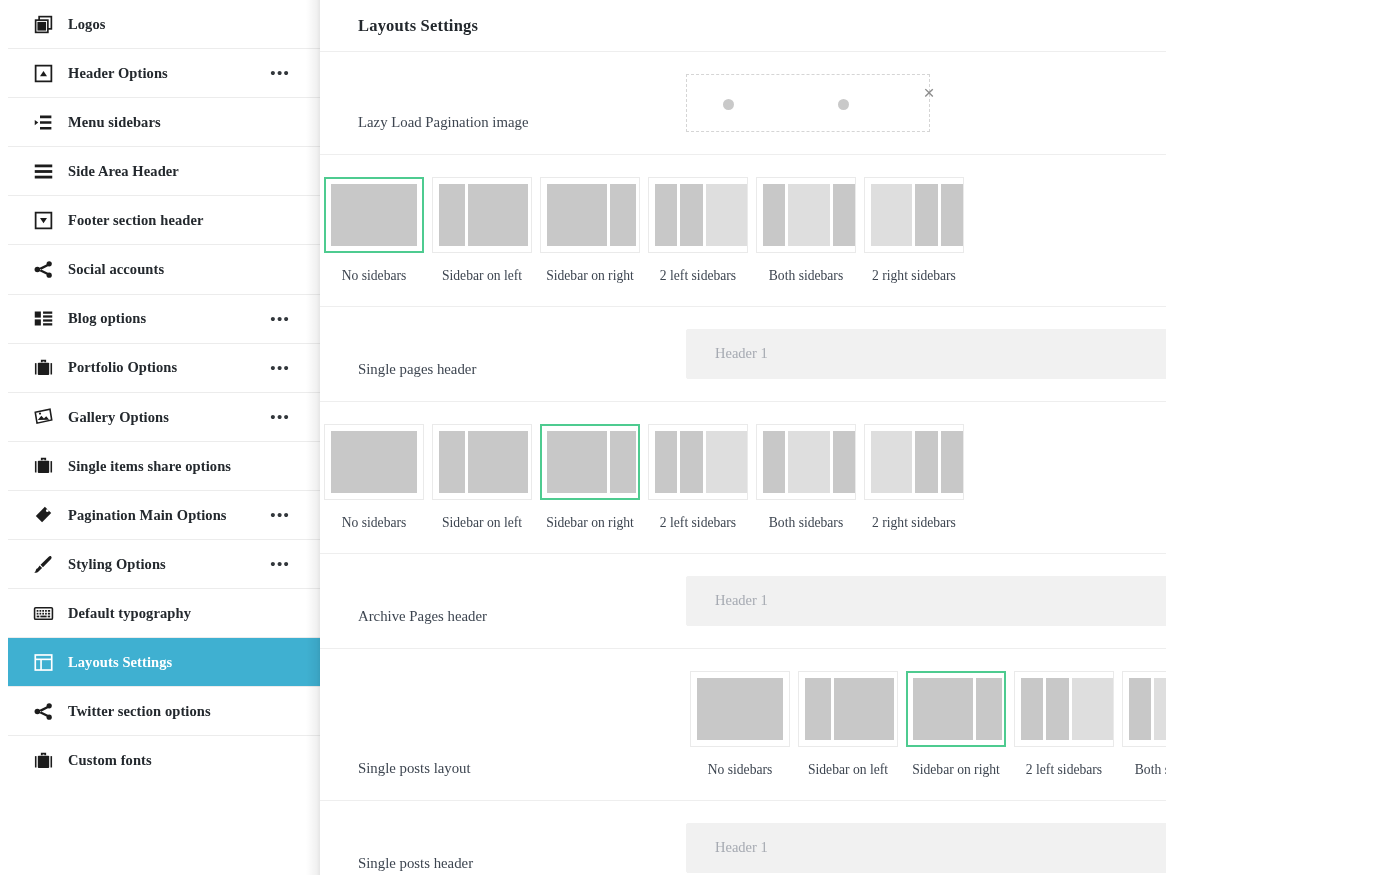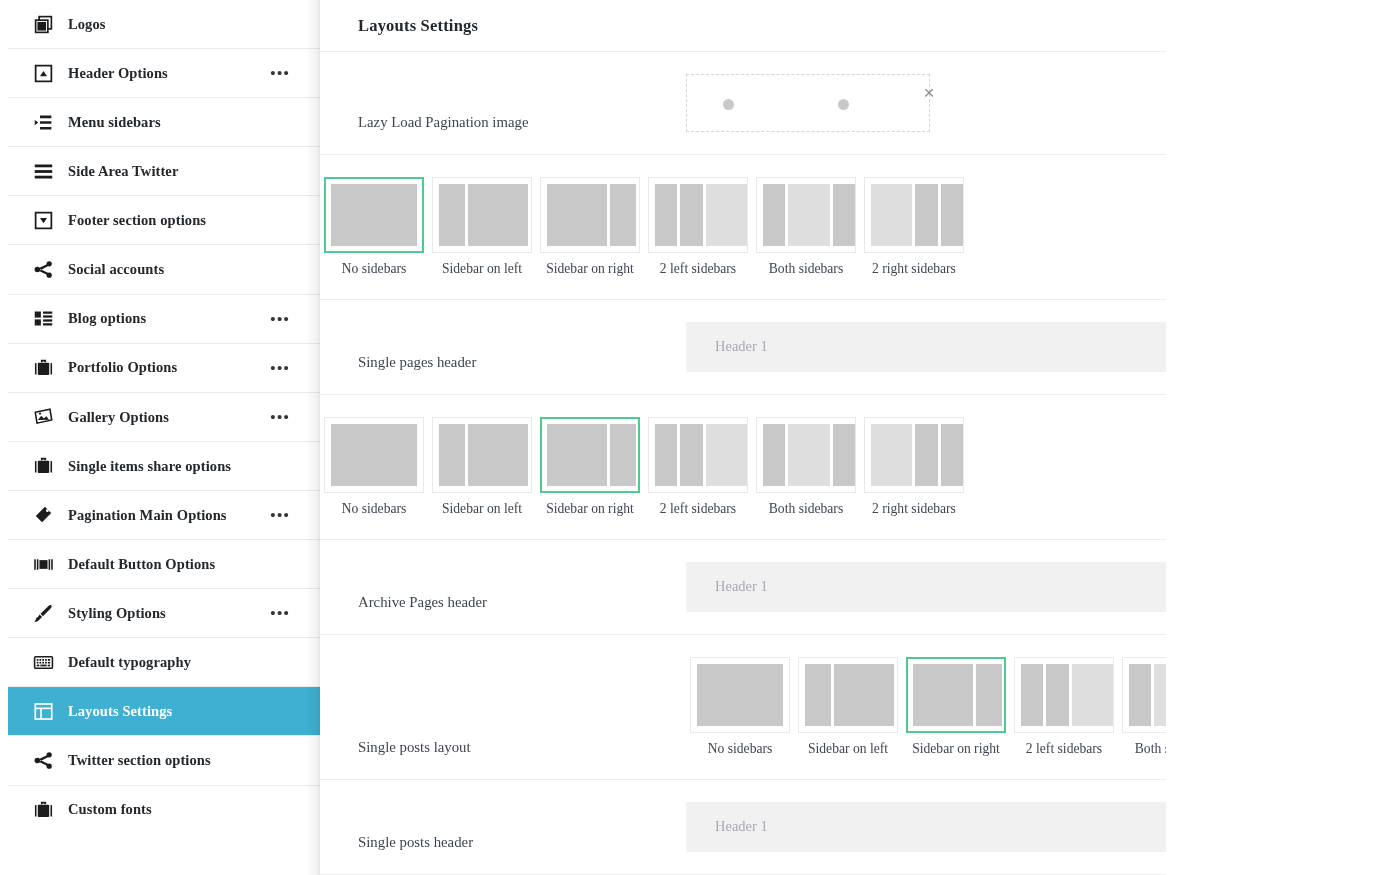--- a/index.html
+++ b/index.html
@@ -203,21 +203,21 @@
   }
   .layout-opt.selected .layout-thumb {
     border: 2px solid #4ecb90;
     padding: 5px;
   }
   .layout-thumb .blk { height: 100%; }
   .blk.dark  { background: #c8c8c8; }
   .blk.light { background: #dedede; }
 
   .layout-cap {
-    margin-top: 9px;
+    margin-top: 16px;
     font-size: 13.6px;
     color: #3d4550;
     text-align: center;
     white-space: nowrap;
     line-height: 1.1;
   }
 </style>
 </head>
 <body>
 
@@ -255,30 +255,30 @@
           <span class="lbl">Menu sidebars</span>
         </div>
         <div class="side-item">
           <span class="ico">
             <svg width="21" height="21" viewBox="0 0 24 24" fill="currentColor">
               <rect x="2" y="4" width="20" height="3.2"></rect>
               <rect x="2" y="10.4" width="20" height="3.2"></rect>
               <rect x="2" y="16.8" width="20" height="3.2"></rect>
             </svg>
           </span>
-          <span class="lbl">Side Area Twitter</span>
+          <span class="lbl">Side Area Header</span>
         </div>
         <div class="side-item">
           <span class="ico">
             <svg width="21" height="21" viewBox="0 0 24 24" fill="none" stroke="currentColor" stroke-width="2">
               <rect x="3" y="3" width="18" height="18"></rect>
               <path d="M8 9l4 6 4-6z" fill="currentColor" stroke="none"></path>
             </svg>
           </span>
-          <span class="lbl">Footer section options</span>
+          <span class="lbl">Footer section header</span>
         </div>
         <div class="side-item">
           <span class="ico">
             <svg width="21" height="21" viewBox="0 0 24 24" fill="currentColor">
               <circle cx="18.5" cy="5.5" r="3"></circle>
               <circle cx="18.5" cy="18.5" r="3"></circle>
               <circle cx="5" cy="12" r="3.2"></circle>
               <path d="M6.4 10.6l10-5 1.2 2.4-10 5zM6.4 13.4l10 5 1.2-2.4-10-5z"></path>
             </svg>
           </span>
@@ -334,32 +334,20 @@
         </div>
         <div class="side-item">
           <span class="ico">
             <svg width="21" height="21" viewBox="0 0 24 24" fill="currentColor">
               <path d="M3.2 13.6 13.6 3.2l7.2 7.2L10.4 20.8z"></path>
               <circle cx="16.4" cy="7.6" r="1.6" fill="#fff"></circle>
             </svg>
           </span>
           <span class="lbl">Pagination Main Options</span>
           <span class="dots">•••</span>
-        </div>
-        <div class="side-item">
-          <span class="ico">
-            <svg width="21" height="21" viewBox="0 0 24 24" fill="currentColor">
-              <rect x="1.4" y="6" width="1.8" height="12"></rect>
-              <rect x="4.4" y="6" width="1.8" height="12"></rect>
-              <rect x="17.8" y="6" width="1.8" height="12"></rect>
-              <rect x="20.8" y="6" width="1.8" height="12"></rect>
-              <rect x="7.4" y="7" width="9.2" height="10"></rect>
-            </svg>
-          </span>
-          <span class="lbl">Default Button Options</span>
         </div>
         <div class="side-item">
           <span class="ico">
             <svg width="21" height="21" viewBox="0 0 24 24" fill="currentColor">
               <path d="M20.6 2.6c.9.9.9 2.2 0 3L11.4 15 8.6 12.2 18 3c.8-.8 1.9-.9 2.6-.4z"></path>
               <path d="M7.6 13.2 10.4 16 6 20.4c-1.2 1.2-3.4 1.4-4.6.4 1.3-.2 1.6-1.2 1.8-2.2.2-1.2.9-2 2.2-2.4z"></path>
             </svg>
           </span>
           <span class="lbl">Styling Options</span>
           <span class="dots">•••</span>

